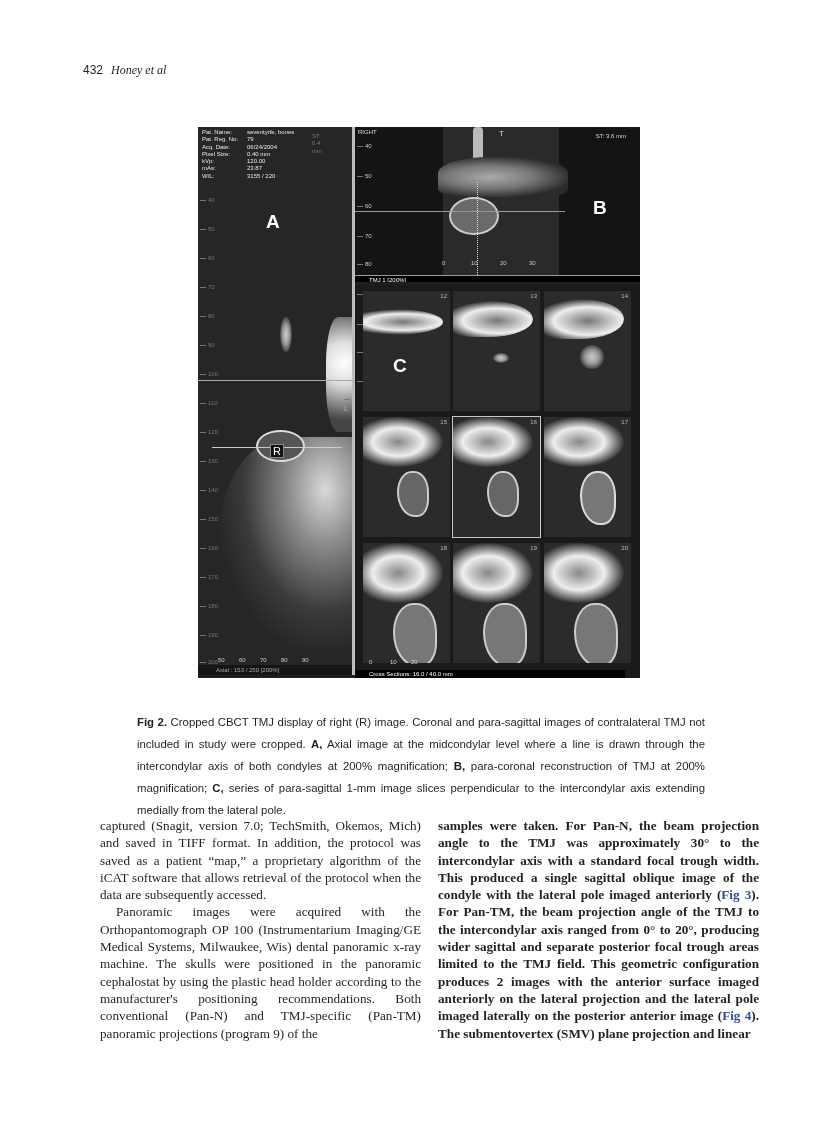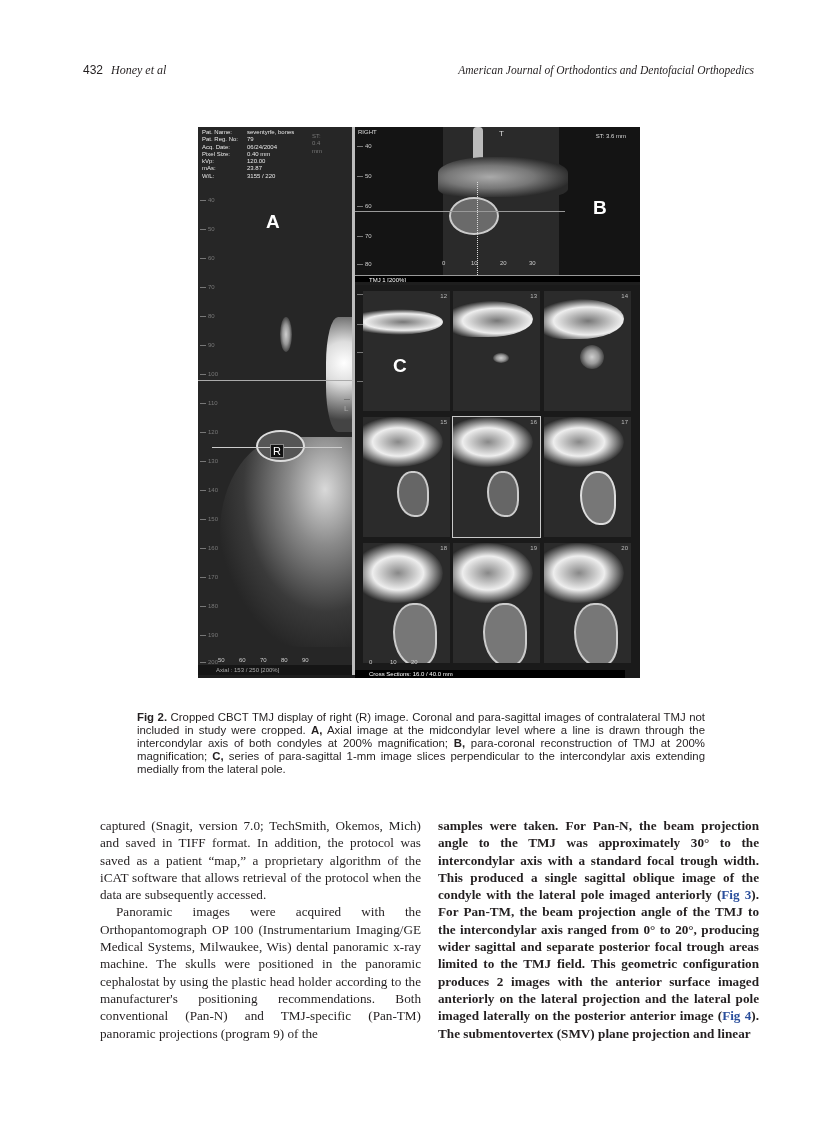--- a/index.html
+++ b/index.html
@@ -36,39 +36,38 @@
   .hruler { position:absolute; display:flex; font-family:"Liberation Sans", sans-serif; font-size:6px; color:#ccc; }
   .hruler span { width:21px; }
 
   .panelC { position:absolute; left:157px; top:158px; width:285px; height:393px; background:#1a1a1a; }
   .slice { position:absolute; width:87px; height:120px; background:#2b2b2b; overflow:hidden; }
   .slice .num { position:absolute; right:3px; top:2px; font-family:"Liberation Sans", sans-serif; font-size:6px; color:#bbb; }
   .slice.sel { outline:1.5px solid #c8c8c8; }
   .cletter { position:absolute; left:38px; top:70px; font-family:"Liberation Sans", sans-serif; font-weight:bold; font-size:19px; color:#fff; }
   .cbar { position:absolute; left:0; bottom:0; width:270px; height:8px; background:#000; font-family:"Liberation Sans", sans-serif; font-size:6px; color:#fff; line-height:8px; padding-left:14px; box-sizing:border-box; }
 
-  .caption { position:absolute; left:137px; top:711px; width:568px; font-family:"Liberation Sans", sans-serif; font-size:11.4px; line-height:13px; text-align:justify; color:#231f20; }
+  .caption { position:absolute; left:137px; top:711px; width:568px; font-family:"Liberation Sans", sans-serif; font-size:11.4px; line-height:22px; text-align:justify; color:#231f20; }
   .caption b { font-weight:bold; }
 
   .col { position:absolute; top:817px; width:321px; font-size:13.2px; line-height:17.3px; text-align:justify; }
   .col.left { left:100px; }
   .col.right { left:438px;font-weight:bold; }
   .col p { margin:0; }
   .col p.indent { text-indent:16px; }
   .ref { color:#2a4e9b; }
 </style>
 </head>
 <body>
 
 <div class="hdr-left">
   <span class="pg">432</span>
   <span class="auth">Honey et al</span>
 </div>
 <div class="hdr-right">
-  <div>American Journal of Orthodontics and Dentofacial Orthopedics</div>
 </div>
 
 <div class="figure">
 
   <div class="panelA">
     <div class="info">
       <div class="row">
           <span class="k">Pat. Name:</span>
           <span>seventyrfe, bones</span>
         </div>

